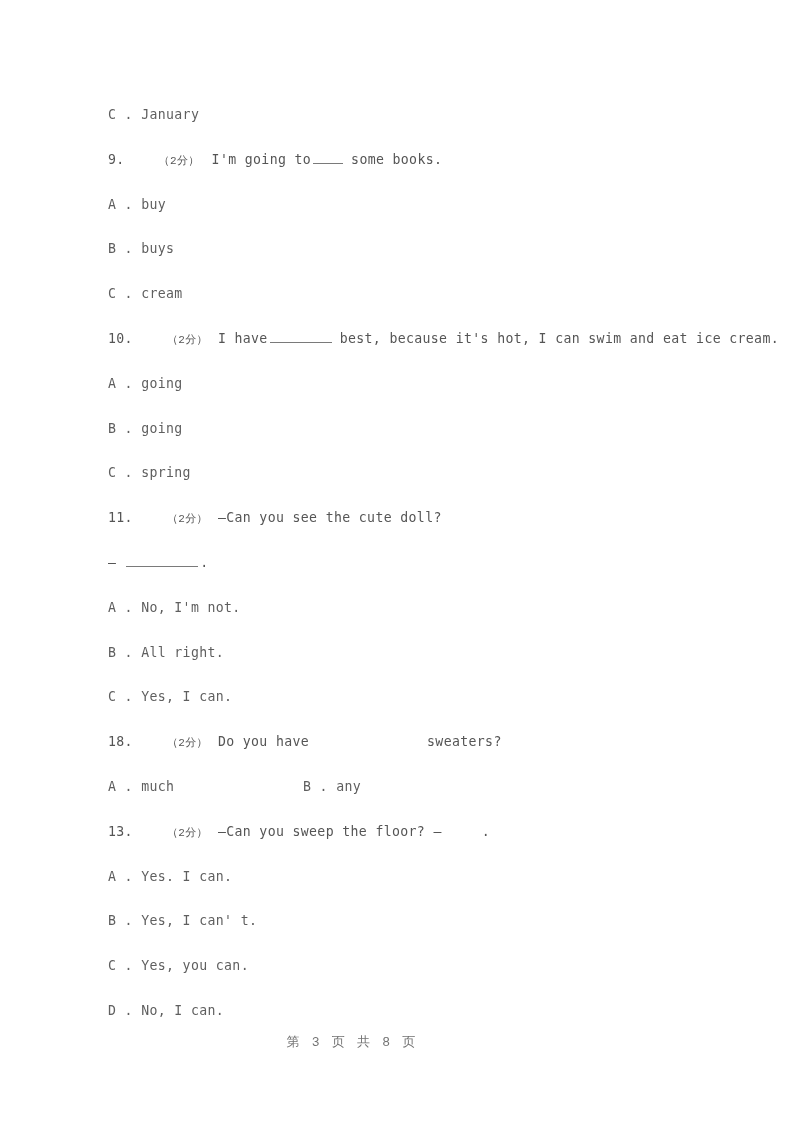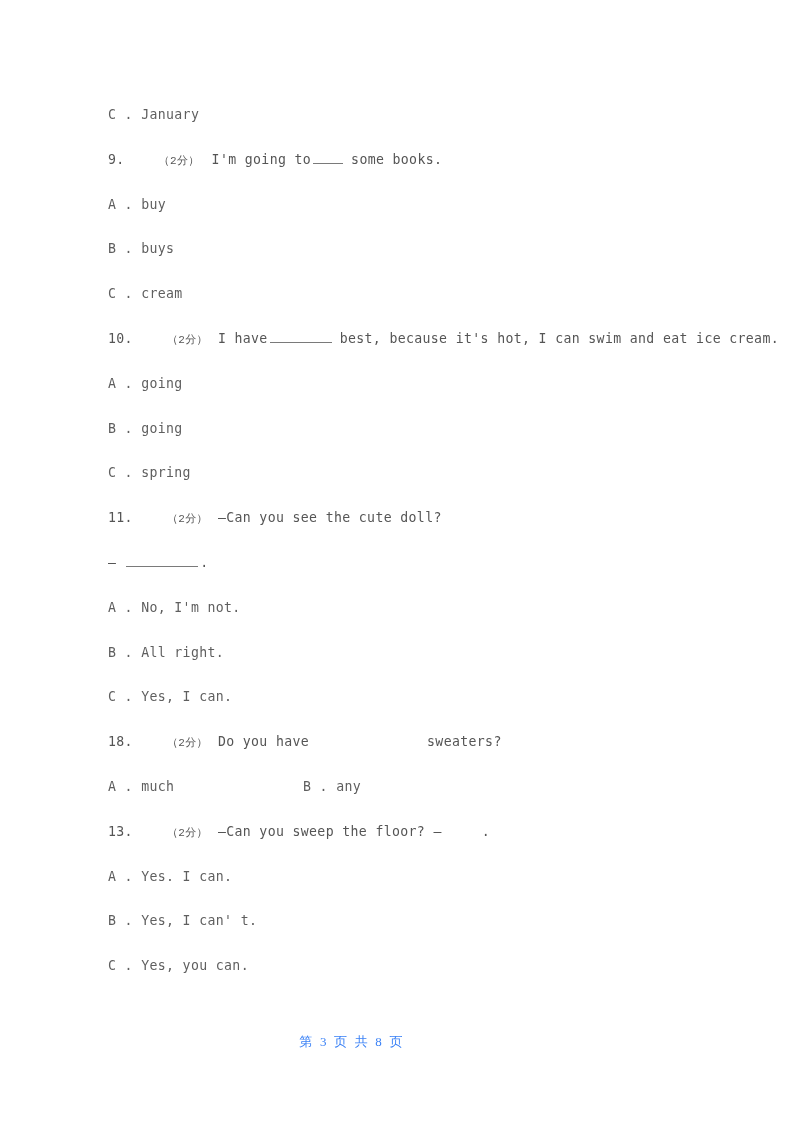--- a/index.html
+++ b/index.html
@@ -86,22 +86,22 @@
   .gap-mid  { display: inline-block; width: 34px; }
 
   .footer {
     position: absolute;
     top: 1033px;
     left: 0;
     width: 688px;
     text-align: center;
     font-size: 13px;
     letter-spacing: 2.2px;
-    color: #3b82f6;
-    font-family: Liberation Serif, serif;
+    color: #737373;
+    font-family: Liberation Mono, monospace;
     white-space: pre;
   }
 </style>
 </head>
 <body>
 
 <div class="page">
   <div class="content">
 
     <div class="line opt">C . January</div>
@@ -128,17 +128,18 @@
 
     <div class="line q"><span class="qnum">18.</span><span class="gap-mid"></span><span class="qscore">（2分）</span><span style="display:inline-block;width:10px"></span><span class="qtext">Do you have</span><span class="gap-wide"></span><span class="qtext">sweaters?</span></div>
 
     <div class="line opt two-col"><span class="col-a">A . much</span><span class="col-b">B . any</span></div>
 
     <div class="line q"><span class="qnum">13.</span><span class="gap-mid"></span><span class="qscore">（2分）</span><span style="display:inline-block;width:10px"></span><span class="qtext">—Can you sweep the floor? —</span><span style="display:inline-block;width:40px"></span><span class="qtext">.</span></div>
 
     <div class="line opt">A . Yes. I can.</div>
     <div class="line opt">B . Yes, I can' t.</div>
     <div class="line opt">C . Yes, you can.</div>
+    <div class="line opt">D . No, I can.</div>
 
   </div>
 
   <div class="footer">第 3 页 共 8 页</div>
 </div>
 
 </body></html>

